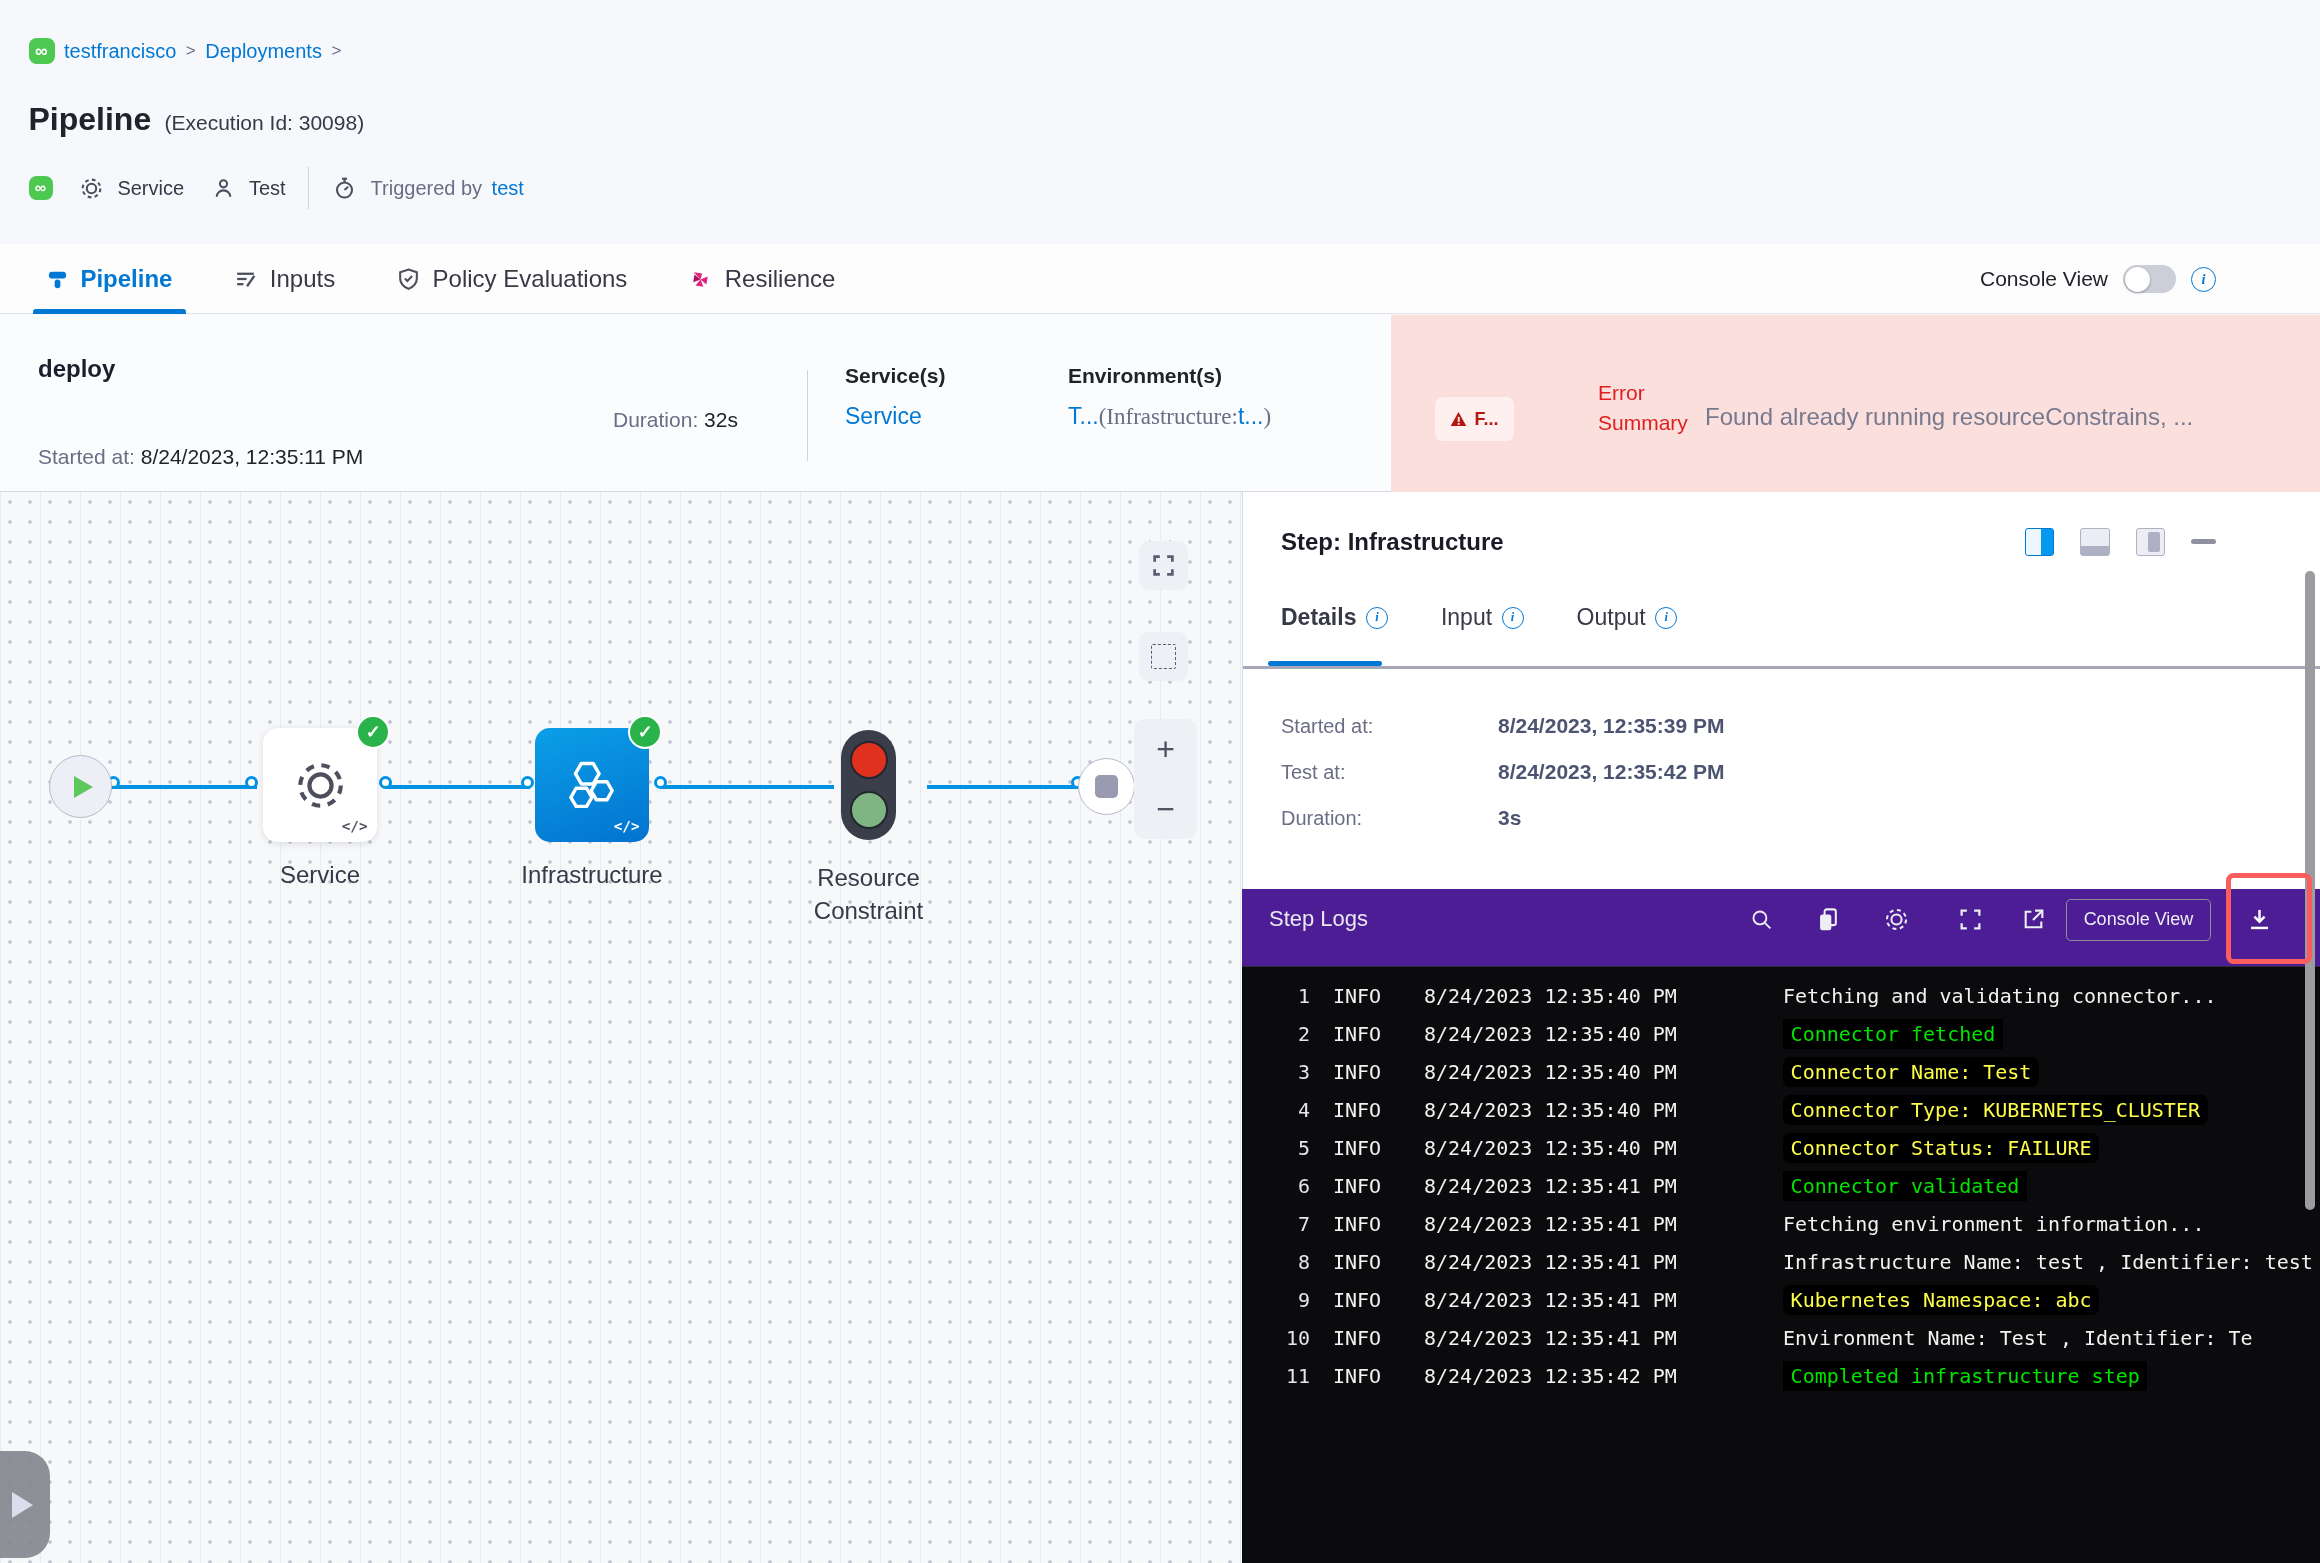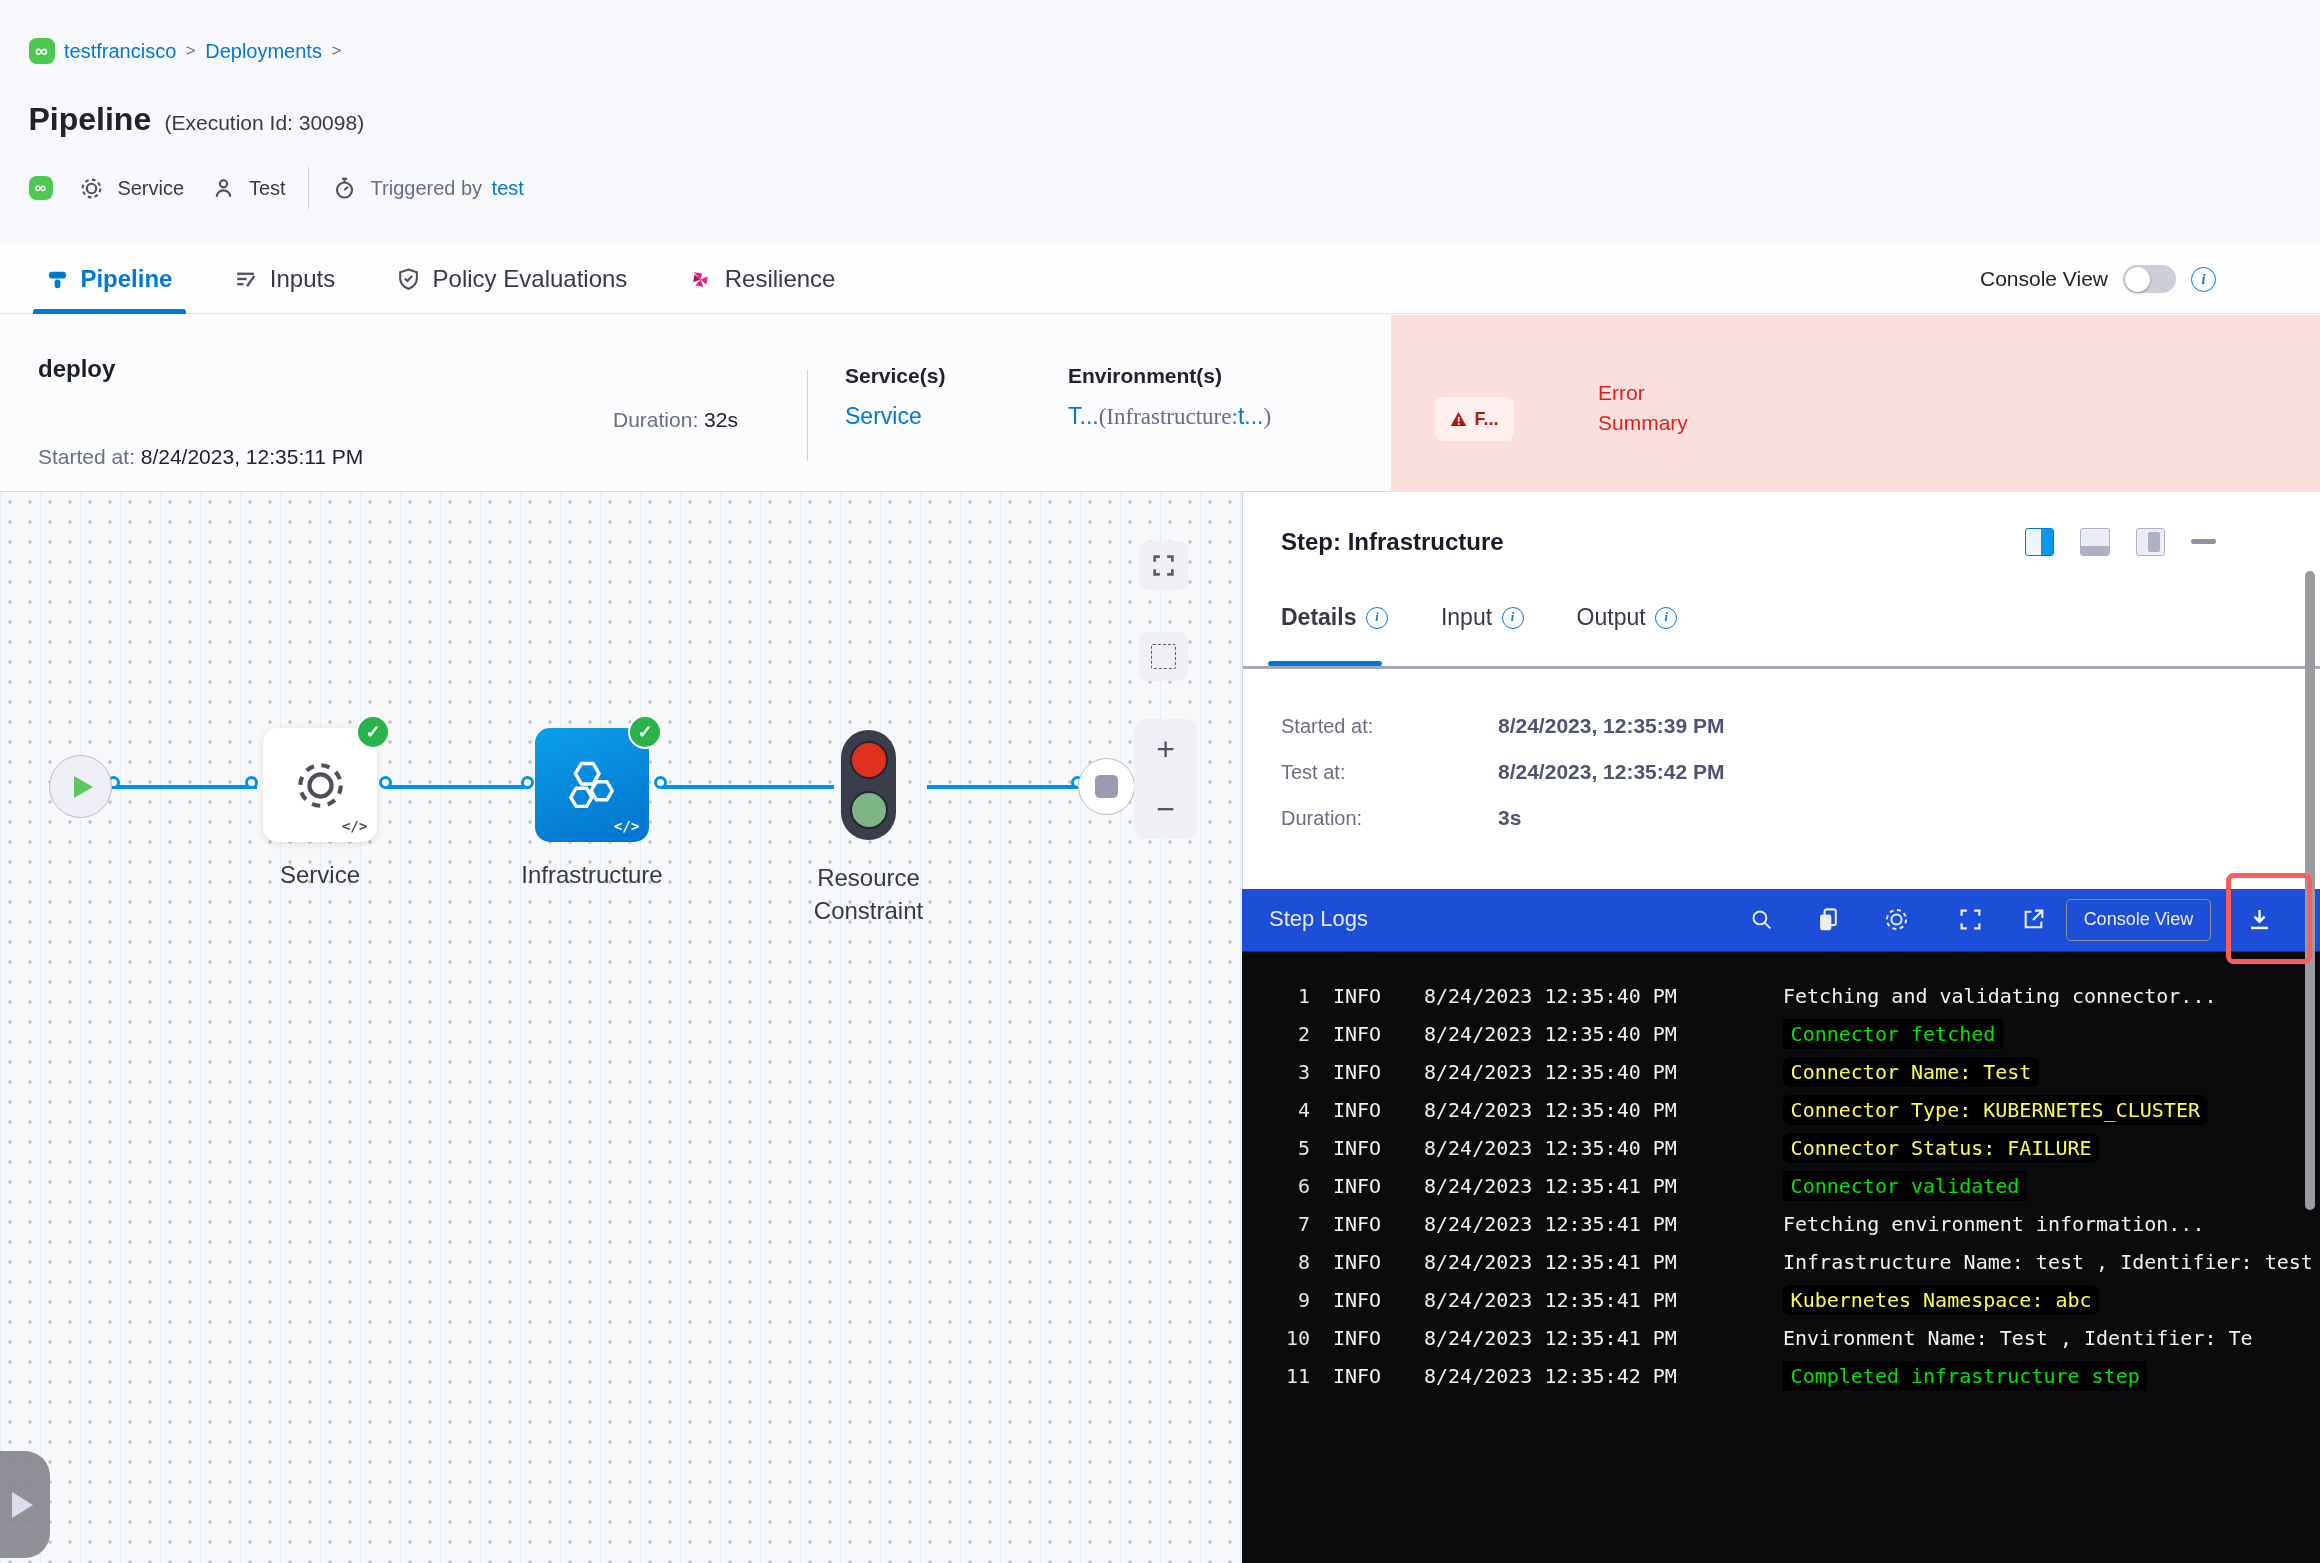--- a/index.html
+++ b/index.html
@@ -103,21 +103,21 @@
   .ptab .info-circle { width:22px; height:22px; font-size:12.4px; border-width:1.9px; }
   .ptab-underline { position:absolute; left:25px; top:169px; width:114px; height:4.8px; background:#0278d5; border-radius:2.9px; }
   .ptab-divider { position:absolute; left:0; top:174px; width:1079px; height:2.9px; background:#a6a7b8; }
   .detail-rows { position:absolute; left:38px; top:211px; width:951px; }
   .d-row { display:flex; height:46px; align-items:center; }
   .d-lbl { width:217px; font-size:20px; color:#6b6d85; }
   .d-val { font-size:21px; font-weight:700; color:#4d5472; }
 
   
   .console { position:absolute; left:1242px; top:889px; width:1079px; height:674px; background:#0b0b0e; overflow:hidden; }
-  .console-hdr { position:absolute; left:0; top:0; width:1079px; height:63px; background:#1d4ed8; border-bottom:1px solid #2e2e33; }
+  .console-hdr { position:absolute; left:0; top:0; width:1079px; height:78px; background:#4c1d95; border-bottom:1px solid #2e2e33; }
   .console-hdr .ttl { position:absolute; left:27px; top:17px; font-size:22px; color:#e8e8ee; }
   .chdr-ic { position:absolute; top:15px; width:30px; height:30px; color:#eceef2; cursor:pointer; display:flex; align-items:center; justify-content:center; }
   .cv-btn { position:absolute; left:824px; top:9.5px; width:145px; height:42px; border:1px solid #8f9099; border-radius:4.8px; background:transparent; color:#ededf2; font-size:18px; font-family:inherit; cursor:pointer; }
   .logs { position:absolute; left:0; top:88px; width:1079px; }
   .log-row { display:flex; height:38px; align-items:center; font-family:"DejaVu Sans Mono", monospace; font-size:20px; white-space:nowrap; }
   .ln { width:68px; text-align:right; color:#e6e6ea; }
   .lv { width:74px; margin-left:23px; color:#f2f2f2; }
   .lt { width:291px; margin-left:17px; color:#f2f2f2; }
   .lm { margin-left:68px; }
   .lm.plain { color:#f2f2f2; }
@@ -258,20 +258,21 @@
     <div class="err-zone">
       <div class="err-badge">
         <svg width="17" height="16" viewBox="0 0 24 22">
             <path d="M12 1 23 21H1z" fill="#b41710"></path>
             <rect x="11" y="8" width="2.6" height="7" fill="#fdf0ef"></rect>
             <rect x="11" y="16.6" width="2.6" height="2.6" fill="#fdf0ef"></rect>
           </svg>
         <span>F...</span>
       </div>
       <div class="err-lbl">Error Summary</div>
+      <div class="err-txt">Found already running resourceConstrains, ...</div>
     </div>
   </div>
 
   <div class="canvas">
 
     <div class="edge" style="left:112px; width:145px;"></div>
     <div class="edge" style="left:385px; width:145px;"></div>
     <div class="edge" style="left:661px; width:173px;"></div>
     <div class="edge" style="left:927px; width:154px;"></div>
     <div class="edge-dot" style="left:107px;"></div>

